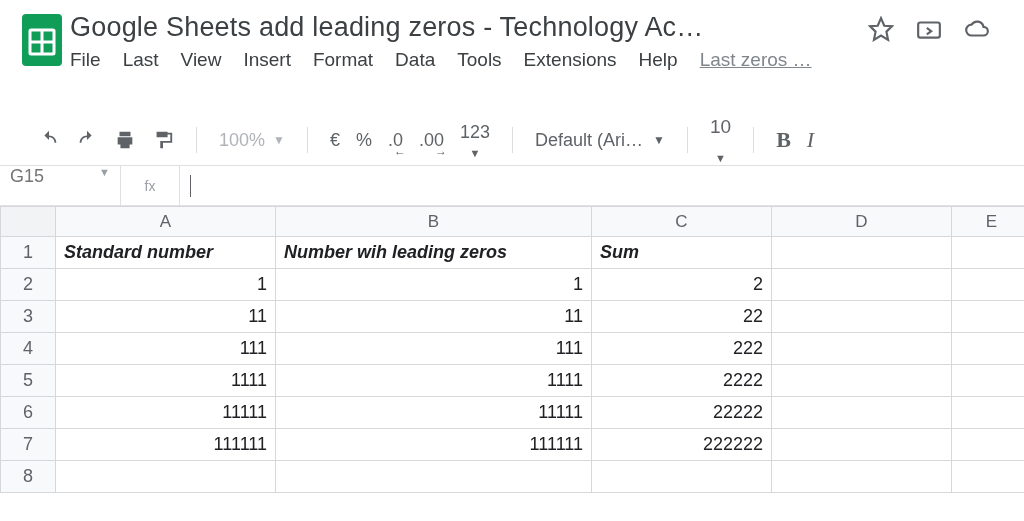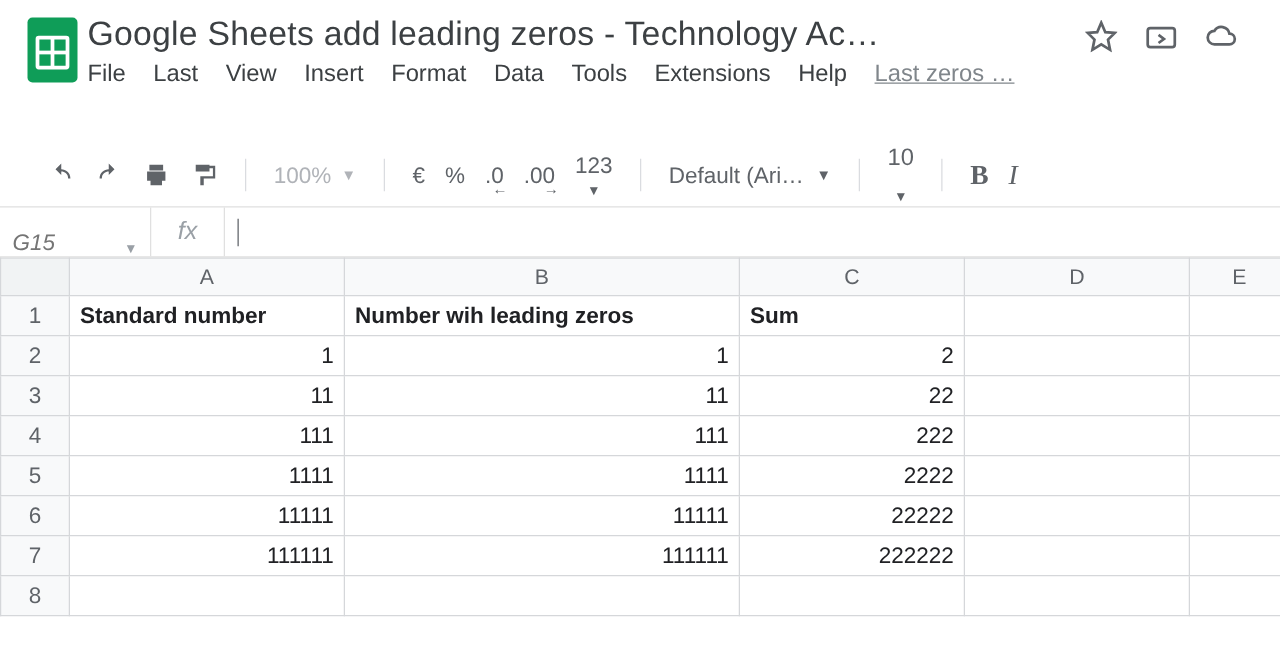--- a/index.html
+++ b/index.html
@@ -95,32 +95,30 @@
   
   .fxbar {
     display:flex;
     align-items:stretch;
     border-bottom: 1px solid var(--border);
     height: 40px;
     font-size: 18px;
   }
   .namebox {
     width: 120px;
-    display:flex; align-items:flex-end; justify-content:space-between;
+    display:flex; align-items:flex-start; justify-content:space-between;
     padding: 0 10px 0 10px;
     color:#757575;
-    font-style:italic;
   }
   .namebox .caret {font-size:11px; color:#9aa0a6;}
   .fx-symbol {
     width: 60px;
     display:flex; align-items:center; justify-content:center;
-    font-style: italic;
     color:#9aa0a6;
-    font-size:20px;
+    font-size:14px;
     border-left:1px solid var(--border);
     border-right:1px solid var(--border);
   }
   .fx-input {
     flex:1; padding: 0 10px;
     display:flex; align-items:center;
   }
   .fx-input .caret-line {
     width:1px; height:22px; background:#5f6368;
   }
@@ -159,21 +157,21 @@
     width:55px;
     font-weight:400;
     font-size:17px;
   }
   .col-A { width: 220px; }
   .col-B { width: 316px; }
   .col-C { width: 180px; }
   .col-D { width: 180px; }
   .col-E { width: 80px; }
   td.num { text-align:right; }
-  td.hdr { font-weight:700; text-align:left; }
+  td.hdr { font-weight:700; text-align:left;font-style:italic; }
 </style>
 </head>
 <body>
 
 <div class="titlebar">
   <div class="app-logo">
     <svg viewBox="0 0 44 56">
       <rect x="2" y="2" width="40" height="52" rx="4" fill="#0f9d58"></rect>
       <rect x="10" y="18" width="24" height="24" rx="1" fill="none" stroke="#ffffff" stroke-width="3"></rect>
       <line x1="22" y1="18" x2="22" y2="42" stroke="#ffffff" stroke-width="3"></line>

